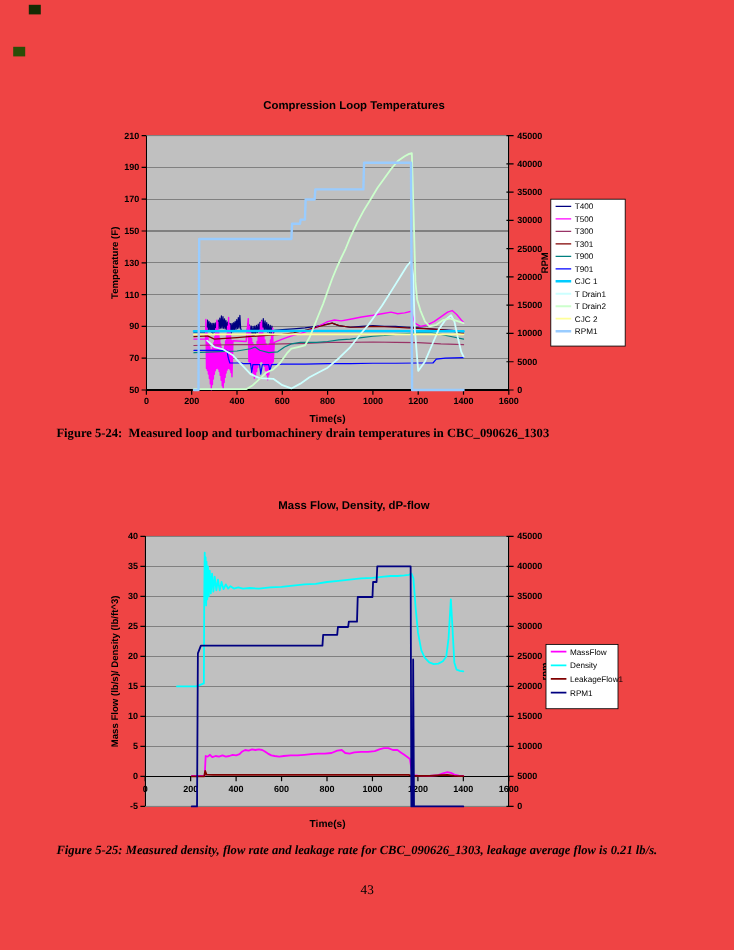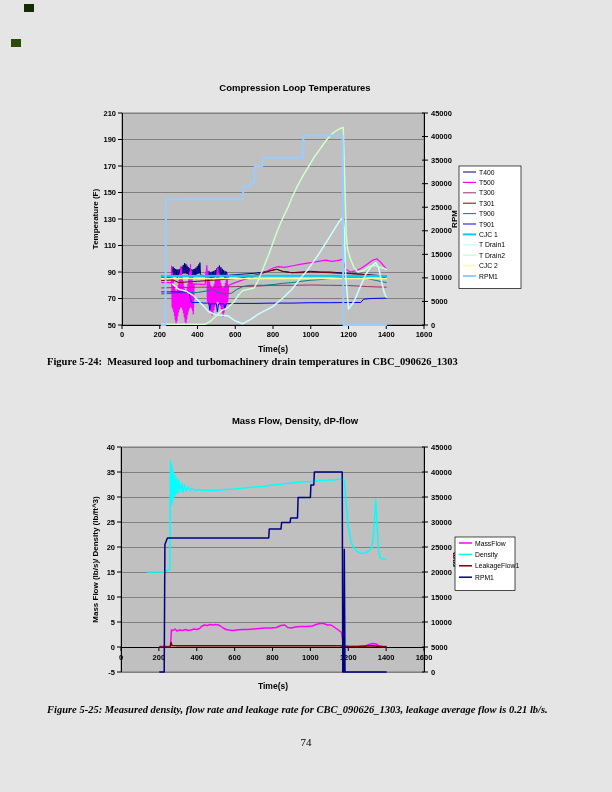--- a/index.html
+++ b/index.html
@@ -1,16 +1,16 @@
 <!DOCTYPE html>
 <html><head>
 <meta charset="utf-8">
 <style>
   html,body{margin:0;padding:0;background:#ffffff;}
-  .page{position:relative;width:612px;height:792px;background:#e5e5e5;overflow:hidden;
+  .page{position:relative;width:612px;height:792px;background:#ef4444;overflow:hidden;
         font-family:"Liberation Sans",sans-serif;}
   .corner-mark{position:absolute;}
   .mark1{left:24px;top:4px;width:10px;height:8px;background:#152b04;}
   .mark2{left:11px;top:39px;width:10px;height:8px;background:#2b4d07;}
   .chart{position:absolute;left:57px;width:515px;}
   .chart-top{top:76px;height:285px;}
   .chart-bottom{top:410px;height:290px;}
   .caption{position:absolute;left:47px;width:525px;
            font-family:"Liberation Serif",serif;font-weight:bold;font-size:10.5px;
            color:#000;white-space:pre-wrap;line-height:12px;}
@@ -260,14 +260,14 @@
         </g>
         <g>
           <line x1="402" y1="167.2" x2="415" y2="167.2" stroke="#000080" stroke-width="1.5"></line>
           <text x="418" y="169.7" font-size="6.8" text-anchor="start" font-family="&quot;Liberation Sans&quot;, sans-serif" font-weight="normal">RPM1</text>
         </g>
       </g>
     </svg>
 
   <div class="caption cap2">Figure 5-25: Measured density, flow rate and leakage rate for CBC_090626_1303, leakage average flow is 0.21 lb/s.</div>
 
-  <div class="page-number">74</div>
+  <div class="page-number">43</div>
 </div>
 
 </body></html>

